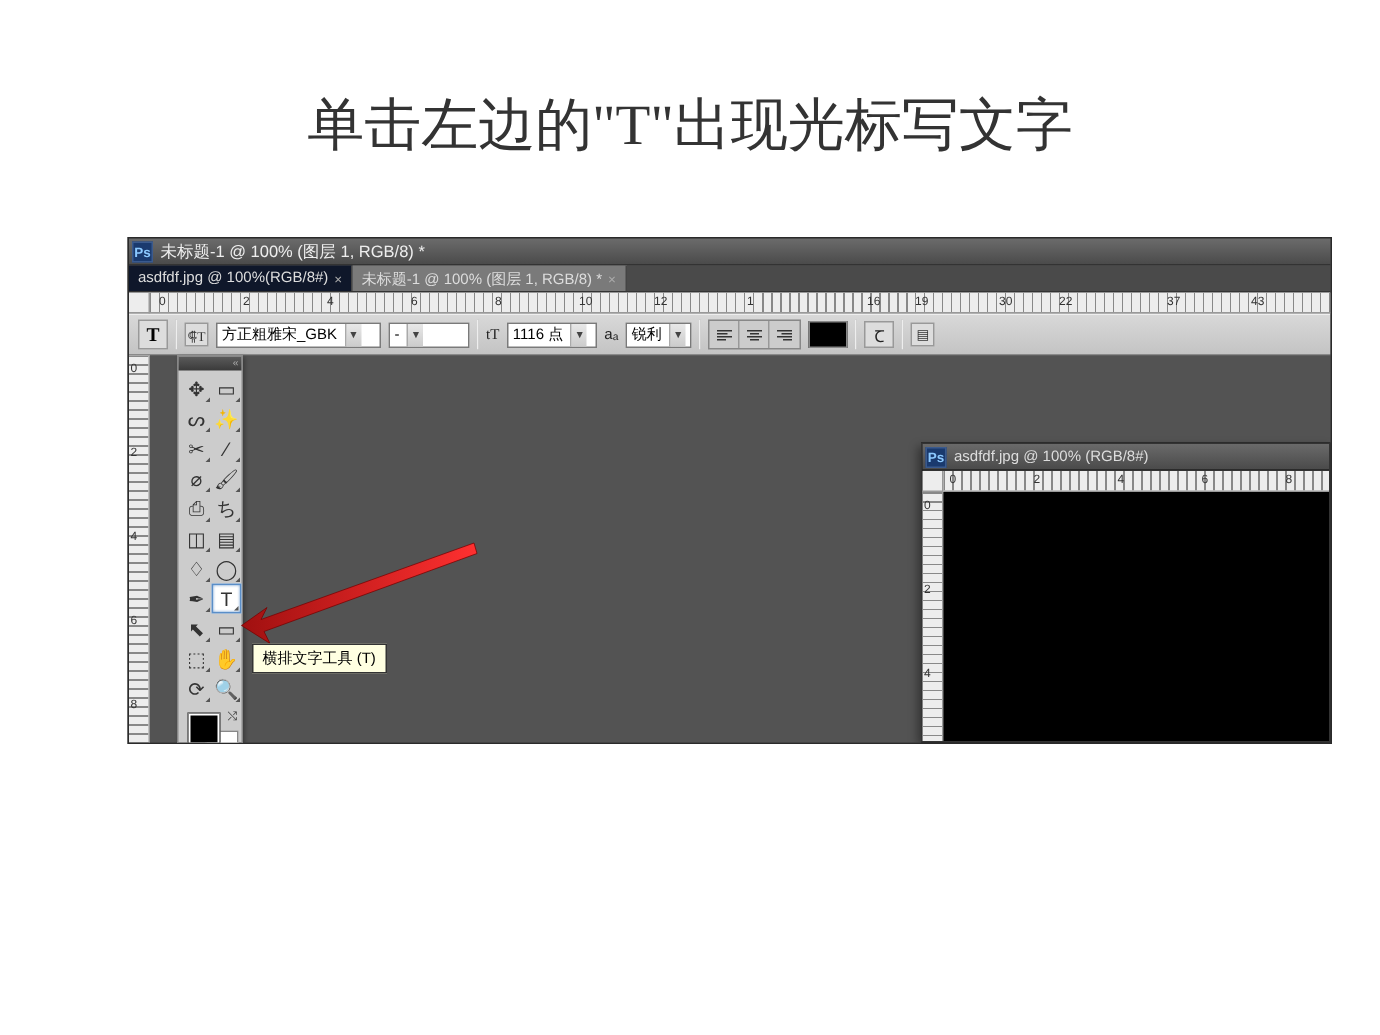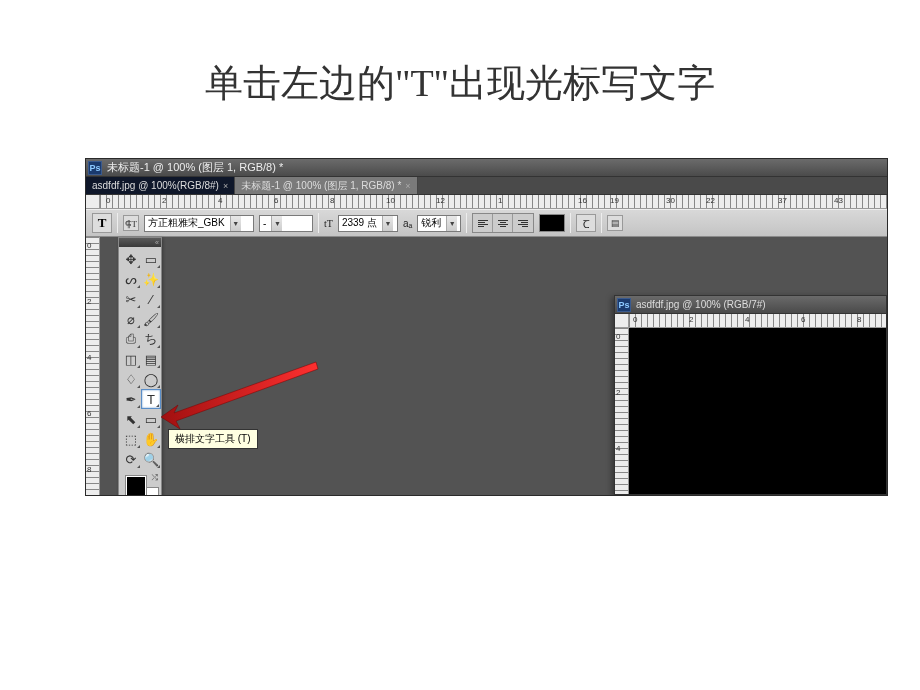--- a/index.html
+++ b/index.html
@@ -374,21 +374,21 @@
       <span>方正粗雅宋_GBK</span>
         <span class="caret">▼</span>
     </div>
     <div class="opt-select" style="width:54px">
       <span>-</span>
         <span class="caret">▼</span>
     </div>
     <div class="opt-sep"></div>
     <span style="font-family:serif">tT</span>
     <div class="opt-select" style="width:60px">
-      <span>2339 点</span>
+      <span>1116 点</span>
         <span class="caret">▼</span>
     </div>
     <span>aₐ</span>
     <div class="opt-select" style="width:44px">
       <span>锐利</span>
         <span class="caret">▼</span>
     </div>
     <div class="opt-sep"></div>
     <div class="align-group">
       <div class="align-btn">
@@ -483,21 +483,21 @@
       <polygon points="5,70 22,58 18,66 160,15 162,22 20,74 24,82" fill="url(#ag)" stroke="#700" stroke-width="0.5"></polygon>
     </svg>
 
     <div class="tooltip">
       <span>横排文字工具 (T)</span>
     </div>
 
     <div class="float-doc">
       <div class="float-title">
         <span class="ps-icon">Ps</span>
-        <span>asdfdf.jpg @ 100% (RGB/7#)</span>
+        <span>asdfdf.jpg @ 100% (RGB/8#)</span>
       </div>
       <div class="float-corner"></div>
       <div class="float-ruler-top">
         <span class="rnum" style="left:4px">0</span>
         <span class="rnum" style="left:60px">2</span>
         <span class="rnum" style="left:116px">4</span>
         <span class="rnum" style="left:172px">6</span>
         <span class="rnum" style="left:228px">8</span>
       </div>
       <div class="float-ruler-left">

